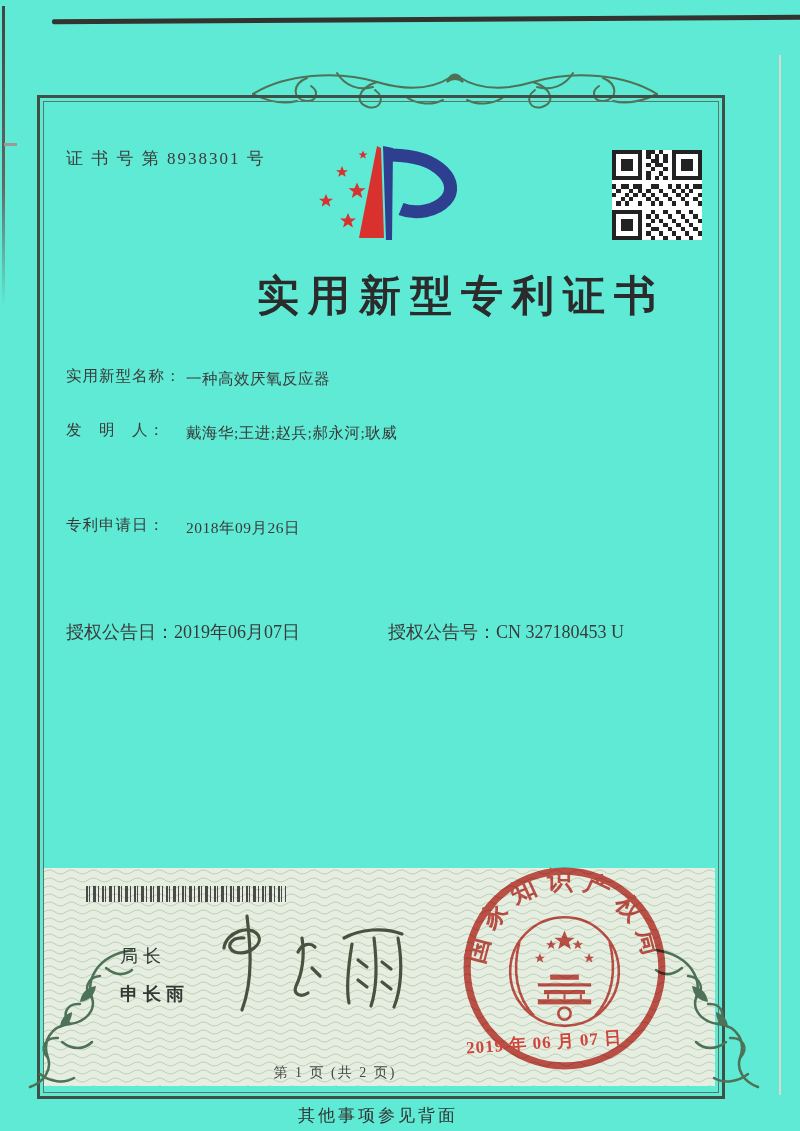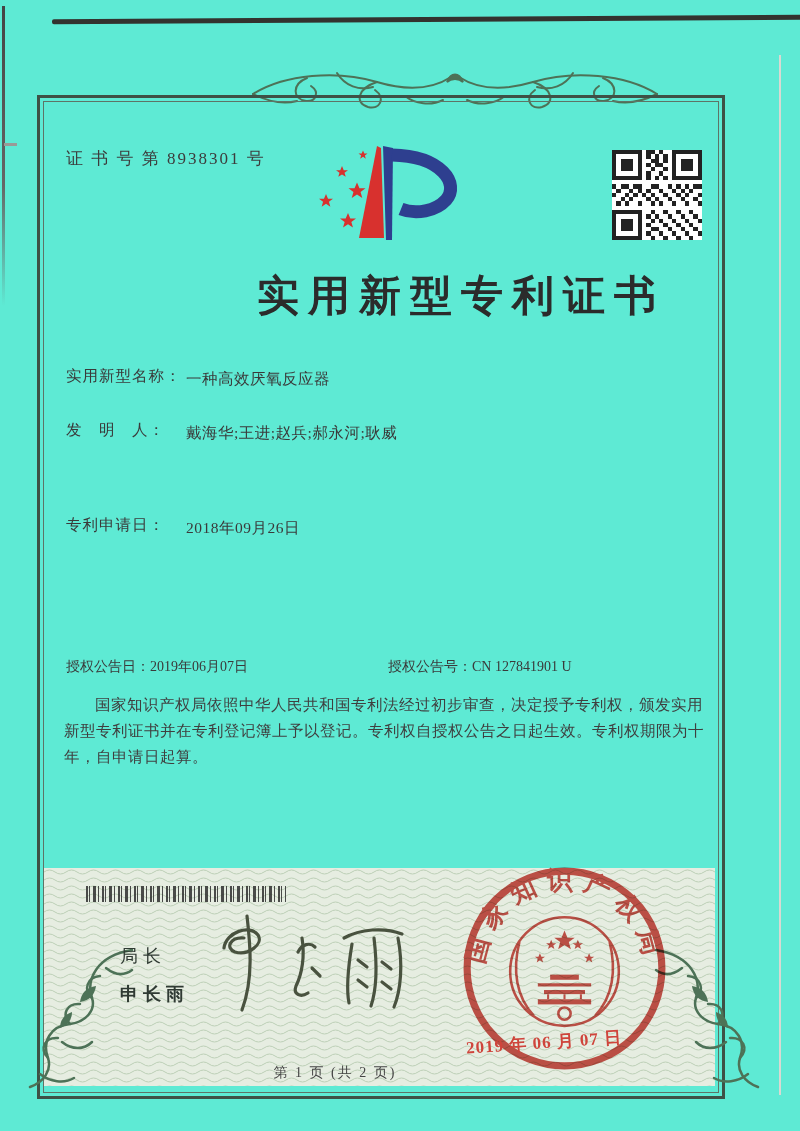--- a/index.html
+++ b/index.html
@@ -20,21 +20,21 @@
   .cert-no{position:absolute;left:66px;top:147px;font-size:17px;letter-spacing:2px;color:#3c3c3c;}
   .qr{position:absolute;left:612px;top:150px;width:90px;height:90px;}
   .logo{position:absolute;left:300px;top:138px;width:180px;height:122px;}
   .title{position:absolute;left:37px;top:268px;width:628px;text-align:right;
     font-size:42px;font-weight:700;letter-spacing:9px;color:#2b2b2b;}
   
   .row{position:absolute;left:66px;width:620px;font-size:15.5px;color:#3a3a3a;}
   .row .lbl{display:inline-block;width:120px;vertical-align:top;letter-spacing:1px;}
   .row .val{display:inline-block;width:478px;vertical-align:top;line-height:25px;letter-spacing:0.5px;}
   .r1{top:366px}.r2{top:420px}.r3{top:468px}.r4{top:515px}.r5{top:561px}.r6{top:607px}
-  .grant{position:absolute;left:66px;top:658px;width:640px;font-size:14px;}
+  .grant{position:absolute;left:66px;top:620px;width:640px;font-size:18px;}
   .grant .no-part{position:absolute;left:322px;top:0;}
   .paras{position:absolute;left:64px;top:692px;width:648px;font-size:15.5px;line-height:26px;color:#3f3f3f;letter-spacing:0.5px;}
   .paras p{margin:0 0 2px 0;text-indent:2em;}
   
   .band{position:absolute;left:44px;top:868px;width:671px;height:218px;}
   .barcode{position:absolute;left:86px;top:886px;width:200px;height:16px;opacity:.85;
     background:repeating-linear-gradient(90deg,#2e2e2e 0 2px,rgba(0,0,0,0) 2px 3px,#2e2e2e 3px 4px,rgba(0,0,0,0) 4px 7px,#2e2e2e 7px 10px,rgba(0,0,0,0) 10px 12px,#2e2e2e 12px 13px,rgba(0,0,0,0) 13px 16px);}
   .director-title{position:absolute;left:120px;top:944px;font-size:18px;letter-spacing:5px;color:#2f3a33;text-align:center;}
   .director-name{position:absolute;left:120px;top:982px;font-size:18px;letter-spacing:5px;color:#2f3a33;font-weight:bold;}
   .signature{position:absolute;left:198px;top:908px;width:215px;height:110px;}
@@ -128,26 +128,25 @@
   <div class="row r2">
     <span class="lbl">发　明　人：</span><span class="val">戴海华;王进;赵兵;郝永河;耿威</span>
   </div>
   <div class="row r4">
     <span class="lbl">专利申请日：</span><span class="val">2018年09月26日</span>
   </div>
 
   <div class="grant">
     <span>授权公告日：</span><span>2019年06月07日</span>
     <span class="no-part">
-      <span>授权公告号：</span><span>CN 127841901 U</span>
+      <span>授权公告号：</span><span>CN 327180453 U</span>
     </span>
   </div>
 
   <div class="paras">
-    <p>国家知识产权局依照中华人民共和国专利法经过初步审查，决定授予专利权，颁发实用新型专利证书并在专利登记簿上予以登记。专利权自授权公告之日起生效。专利权期限为十年，自申请日起算。</p>
   </div>
 
   <svg class="band" viewBox="0 0 671 218" preserveAspectRatio="none">
     <defs>
       <pattern id="gw" width="22" height="8" patternUnits="userSpaceOnUse">
         <path d="M0,4 Q5.5,0 11,4 T22,4" fill="none" stroke="#bccfb6" stroke-width="1"></path>
       </pattern>
     </defs>
     <rect width="671" height="218" fill="#e6ede1"></rect>
     <rect width="671" height="218" fill="url(#gw)"></rect>
@@ -221,14 +220,15 @@
       <rect x="74" y="130" width="52" height="5" stroke="none"></rect>
       <path d="M84,125 v5 M100,125 v5 M116,125 v5" stroke-width="2" fill="none"></path>
       <circle cx="100" cy="144" r="6" fill="none" stroke-width="2.5"></circle>
       <path d="M56,74 C49,102 53,128 70,146" fill="none" stroke-width="2.5"></path>
       <path d="M144,74 C151,102 147,128 130,146" fill="none" stroke-width="2.5"></path>
     </g>
   </svg>
   <div class="seal-date">2019 年 06 月 07 日</div>
 
   <div class="page-info">第 1 页 (共 2 页)</div>
+  <div class="back-note">其他事项参见背面</div>
 
 </div>
 
 </body></html>

